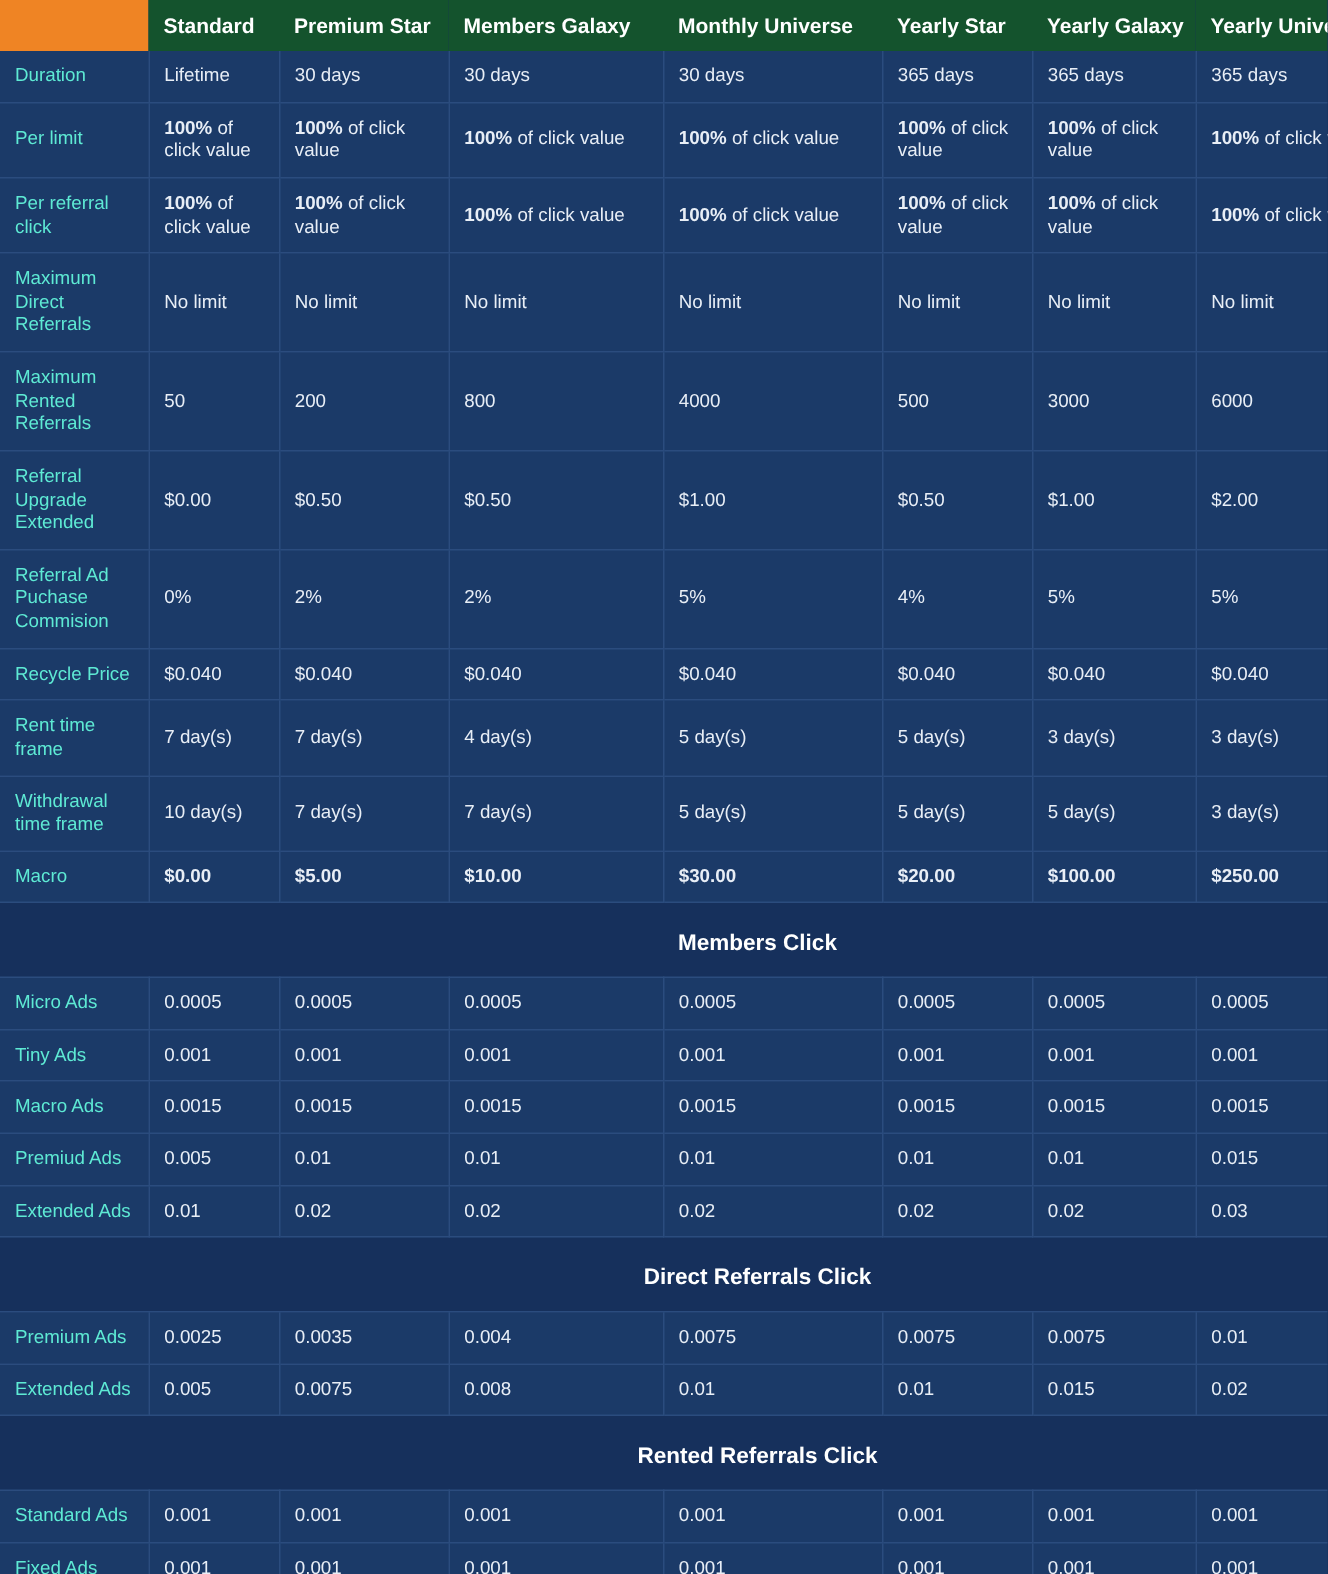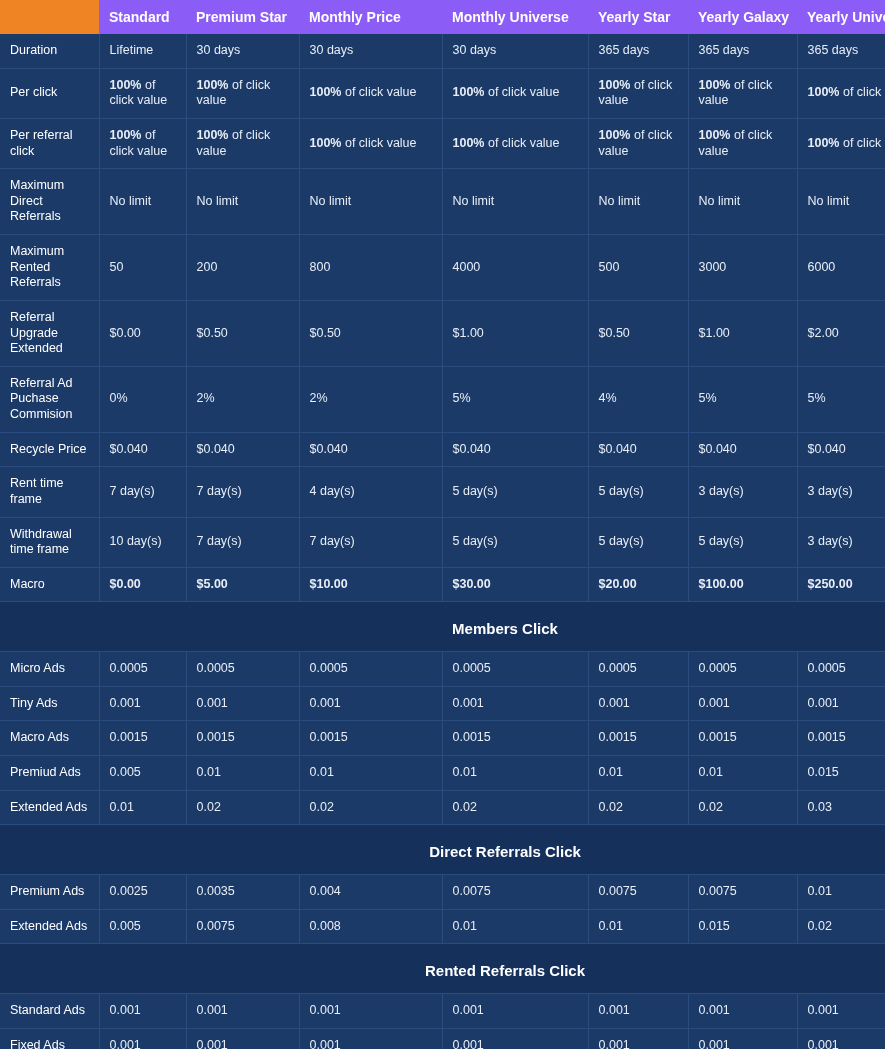--- a/index.html
+++ b/index.html
@@ -27,21 +27,21 @@
   table.membership col.c-label { width: 99px; }
   table.membership col.c-std   { width: 87px; }
   table.membership col.c-mstar { width: 113px; }
   table.membership col.c-mgal  { width: 143px; }
   table.membership col.c-muni  { width: 146px; }
   table.membership col.c-ystar { width: 100px; }
   table.membership col.c-ygal  { width: 109px; }
   table.membership col.c-yuni  { width: 213px; }
 
   thead th {
-    background: #8b5cf6;
+    background: #14532d;
     color: #ffffff;
     font-size: 14px;
     font-weight: bold;
     text-align: left;
     padding: 9px 10px;
     border: none;
     white-space: nowrap;
   }
   thead th.corner {
     background: #ef8424;
@@ -50,21 +50,21 @@
     background: #1b3a68;
     border-bottom: 1px solid #2b4c7e;
     border-right: 1px solid #2b4c7e;
     padding: 9px 10px;
     vertical-align: middle;
     color: #e8eef6;
     font-size: 12.5px;
     line-height: 1.25;
   }
   tbody td.label {
-    color: #ffffff;
+    color: #5eead4;
     margin-left: 36px;
   }
   tbody tr.section td {
     background: #16305c;
     border-right: none;
     border-bottom: 1px solid #2b4c7e;
     text-align: center;
     font-size: 15px;
     font-weight: bold;
     color: #ffffff;
@@ -94,40 +94,40 @@
       <col class="c-muni">
       <col class="c-ystar">
       <col class="c-ygal">
       <col class="c-yuni">
     </colgroup>
     <thead>
       <tr>
         <th class="corner"></th>
         <th>Standard</th>
         <th>Premium Star</th>
-        <th>Monthly Price</th>
+        <th>Members Galaxy</th>
         <th>Monthly Universe</th>
         <th>Yearly Star</th>
         <th>Yearly Galaxy</th>
         <th>Yearly Universe</th>
       </tr>
     </thead>
     <tbody>
         <tr>
           <td class="label">Duration</td>
           <td>Lifetime</td>
           <td>30 days</td>
           <td>30 days</td>
           <td>30 days</td>
           <td>365 days</td>
           <td>365 days</td>
           <td>365 days</td>
         </tr>
         <tr>
-          <td class="label">Per click</td>
+          <td class="label">Per limit</td>
           <td><span class="pct">100%</span><span class="muted"> of click value</span></td>
           <td><span class="pct">100%</span><span class="muted"> of click value</span></td>
           <td><span class="pct">100%</span><span class="muted"> of click value</span></td>
           <td><span class="pct">100%</span><span class="muted"> of click value</span></td>
           <td><span class="pct">100%</span><span class="muted"> of click value</span></td>
           <td><span class="pct">100%</span><span class="muted"> of click value</span></td>
           <td><span class="pct">100%</span><span class="muted"> of click value</span></td>
         </tr>
         <tr>
           <td class="label">Per referral click</td>

